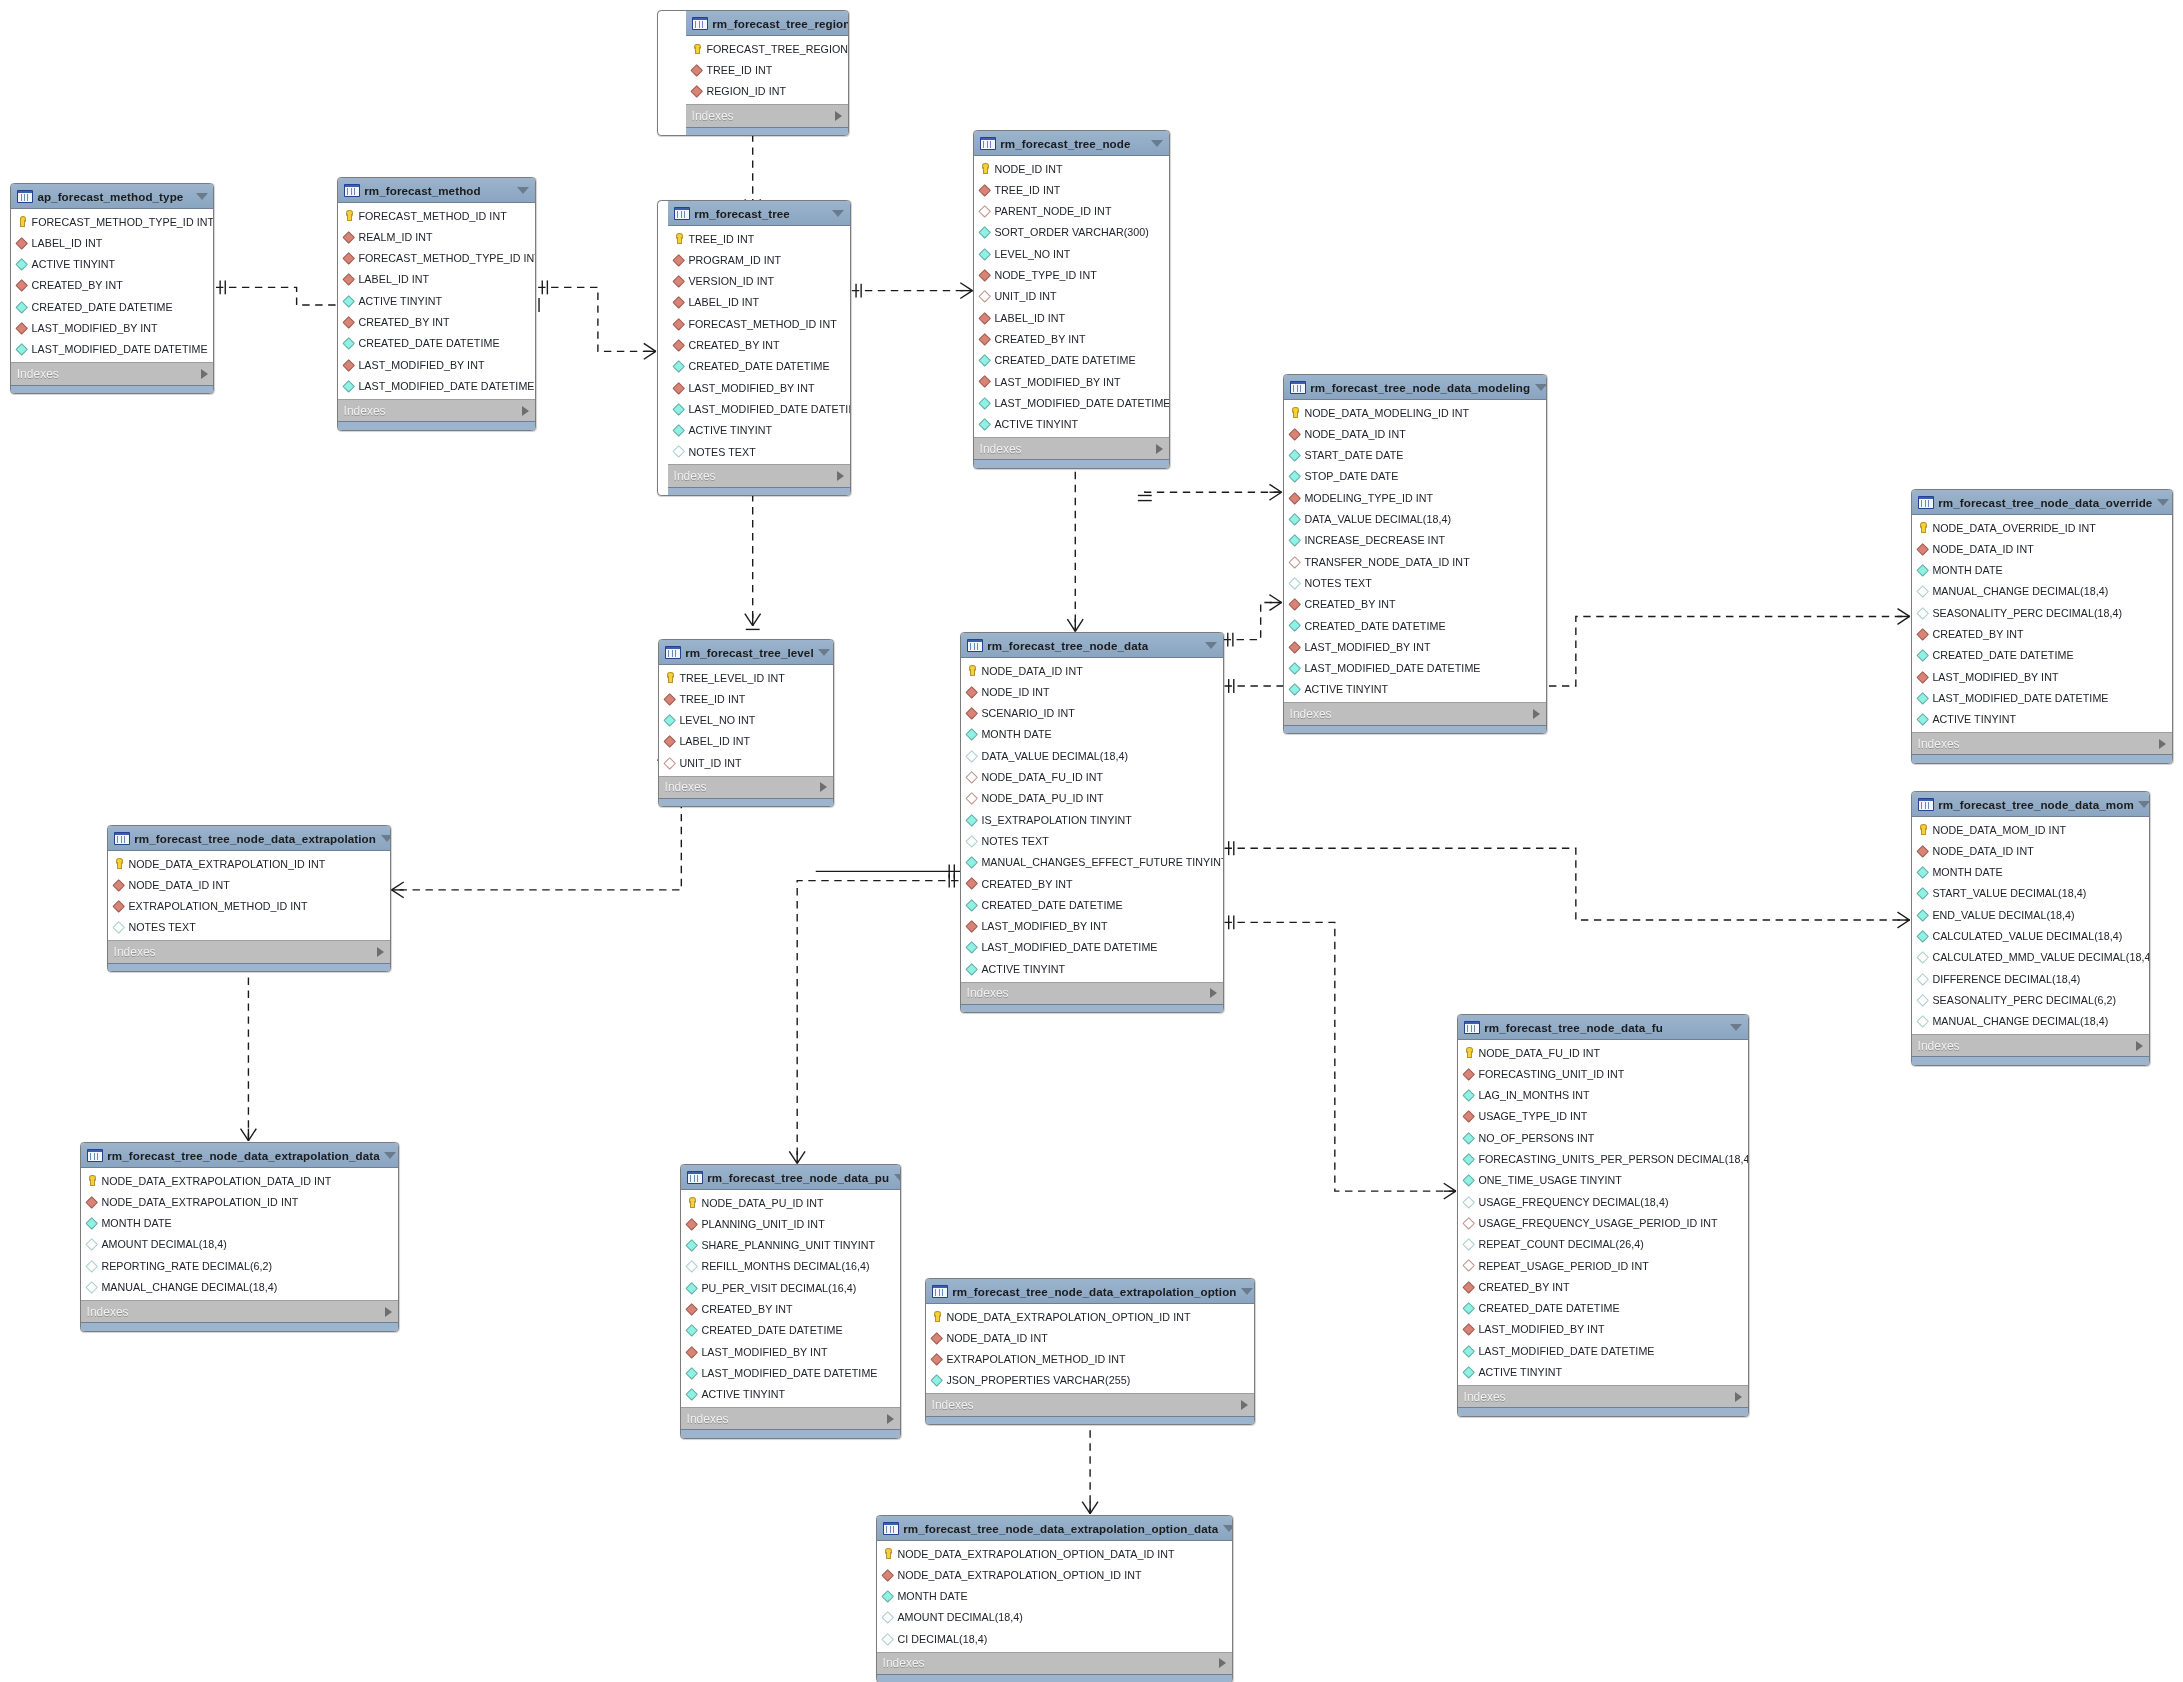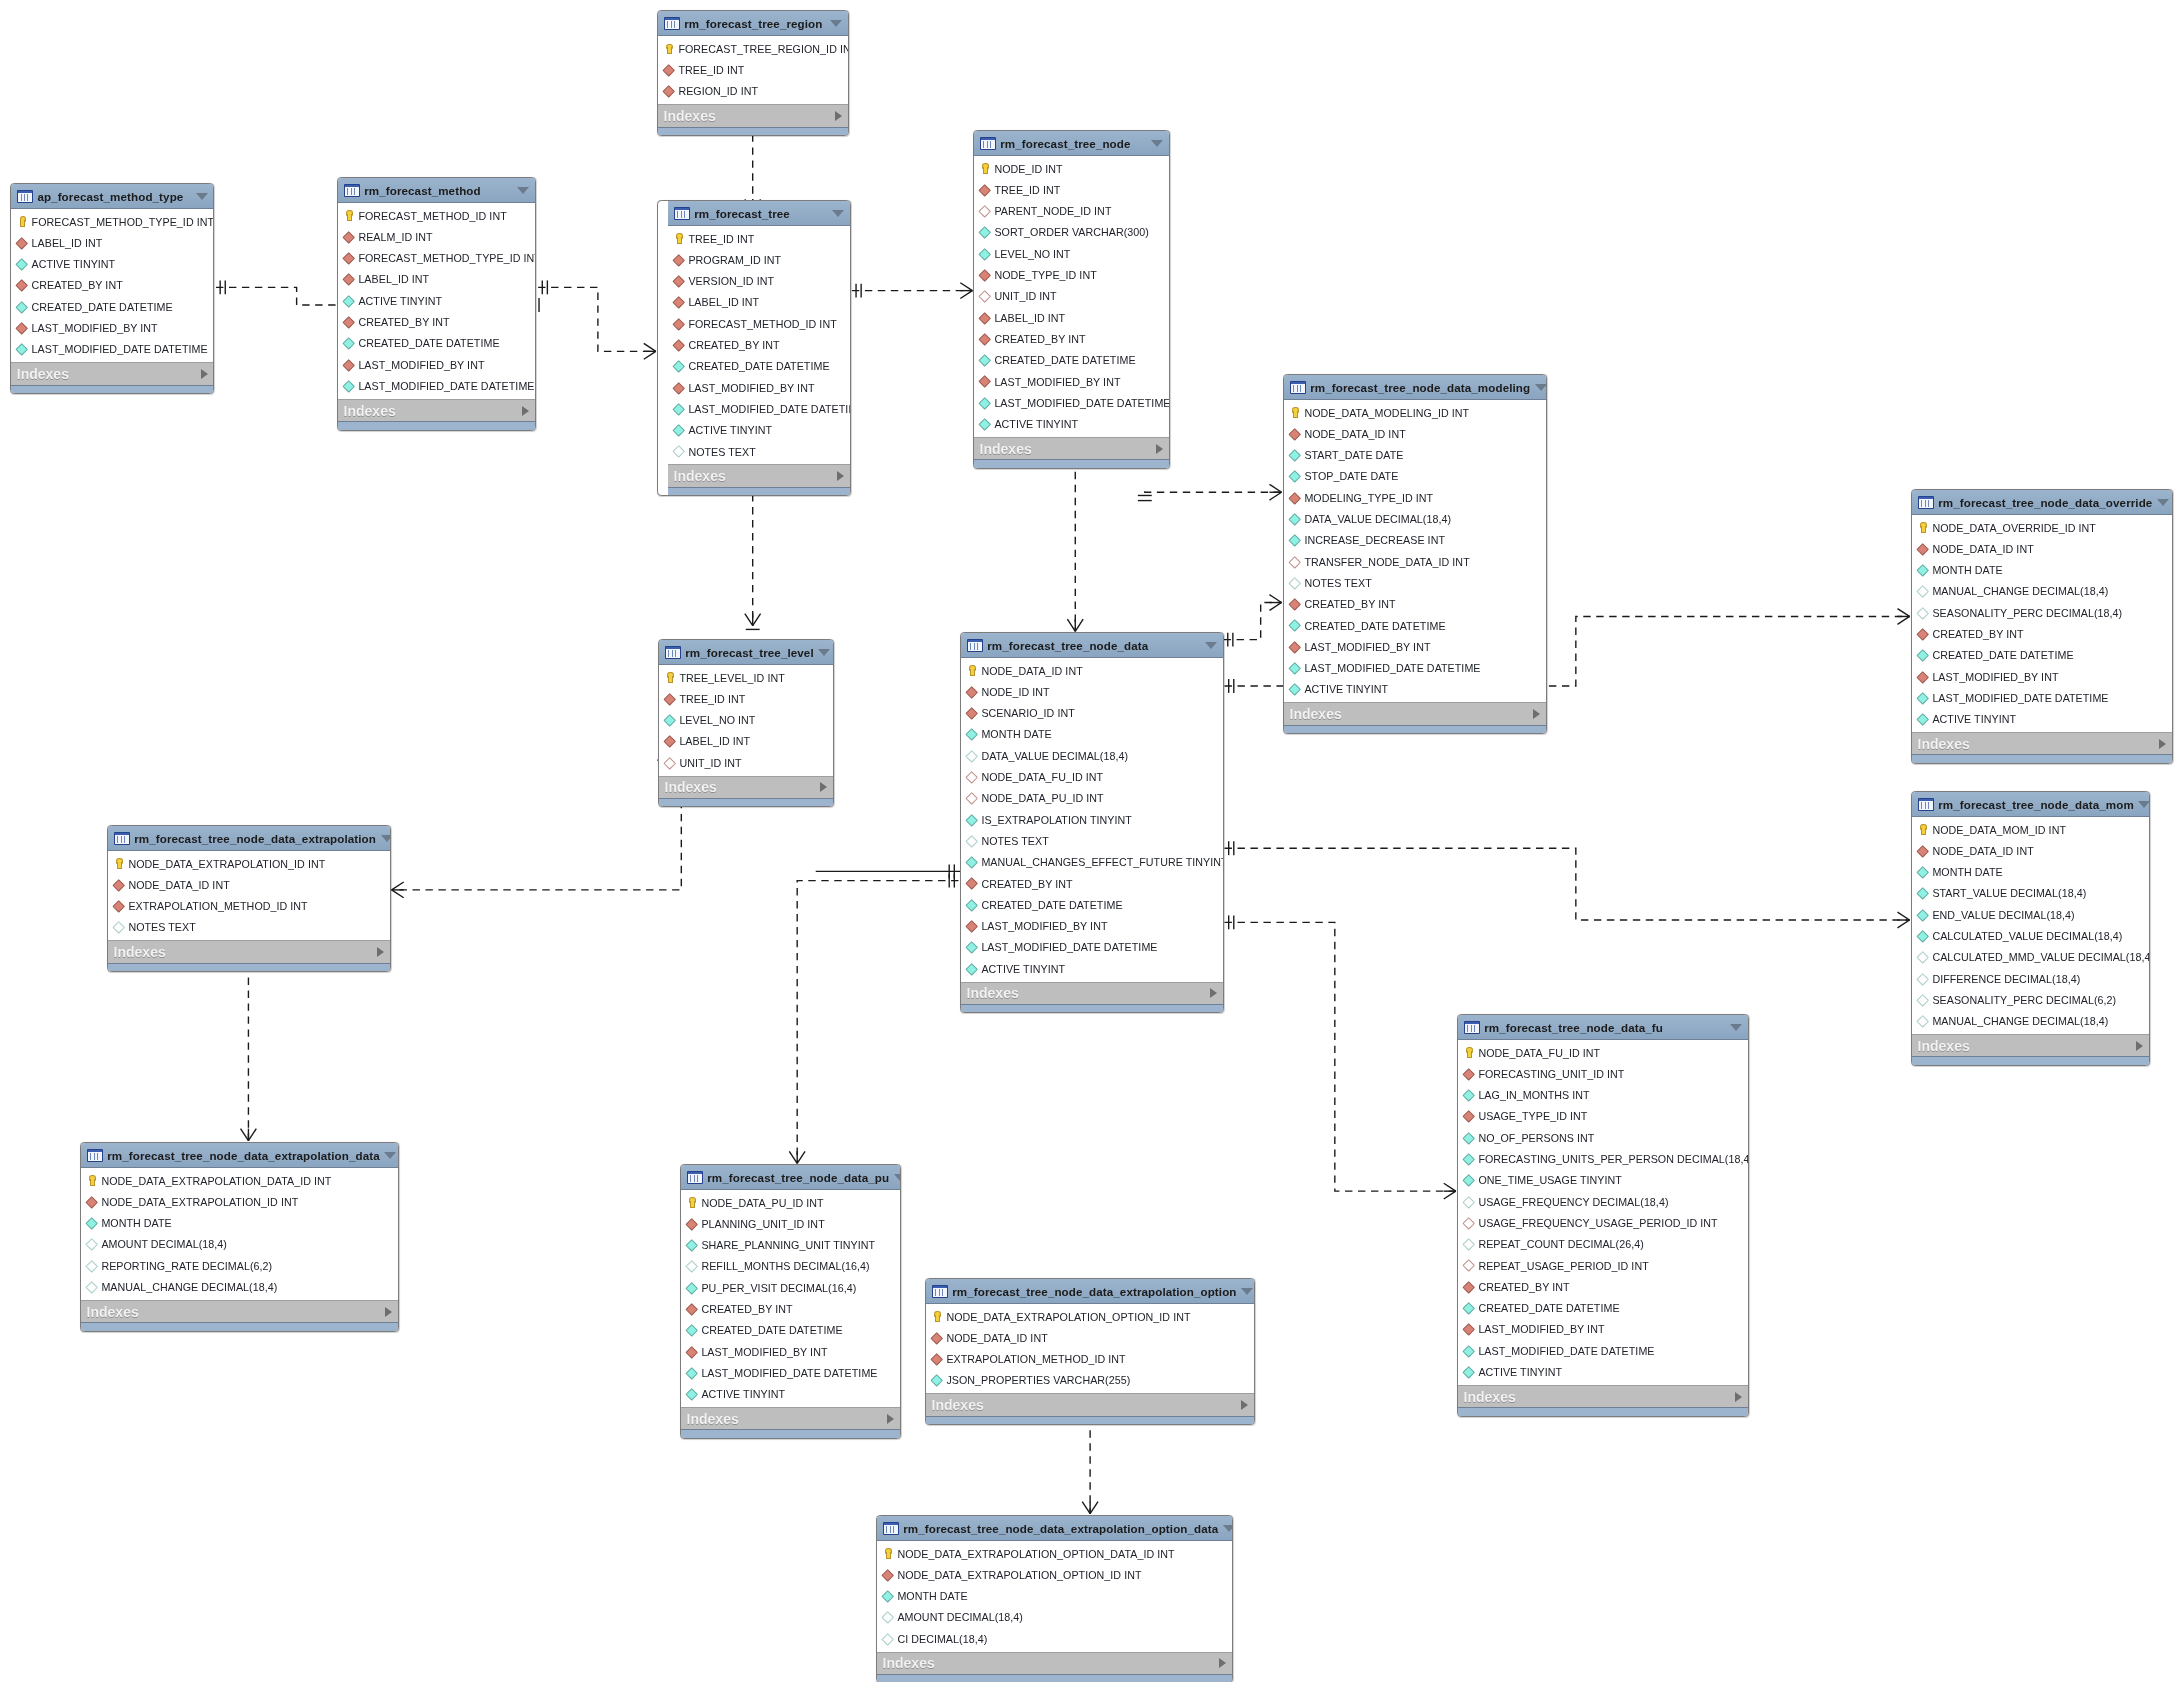--- a/index.html
+++ b/index.html
@@ -33,21 +33,21 @@
       border:0.5px solid #b9932b;border-top:none;}
   .gl.dia{}
   .gl.dia span{position:absolute;left:1.9px;top:1.9px;width:7.4px;height:7.4px;transform:rotate(45deg);
       border:0.5px solid #8c6a62;border-radius:0.9px;}
   .gl.red span{background:#d98276;border-color:#9d5c50;}
   .gl.cyan span{background:#8ff0e4;border-color:#63aca4;}
   .gl.hollow-red span{background:#fdfdfd;border-color:#c0928c;}
   .gl.hollow-cyan span{background:#fdfdfd;border-color:#a9cfca;}
 
   .idx{display:flex;align-items:center;height:21.3px;padding:0 5.6px;background:#bebebe;border-top:0.5px solid #9e9e9e;}
-  .idx .lbl{flex:1;font-size:14px;color:#f2f2f2;font-weight:bold;text-shadow:0 0.5px 0 rgba(0,0,0,.25);}
+  .idx .lbl{flex:1;font-size:12px;color:#f2f2f2;font-weight:normal;text-shadow:0 0.5px 0 rgba(0,0,0,.25);}
   .idx .tri{width:0;height:0;border-top:5.1px solid transparent;border-bottom:5.1px solid transparent;
             border-left:7px solid #6e6e6e;}
   .tbl-foot{height:7.4px;background:#9cb4cd;border-top:0.5px solid #6f8094;}
 
   
   #links{position:absolute;inset:0;width:2183px;height:1682px;pointer-events:none;}
   #links path{fill:none;stroke:#1a1a1a;stroke-width:3;stroke-dasharray:16 12;}
   #links .sym{stroke:#1a1a1a;stroke-width:3;fill:none;stroke-dasharray:none;}
 </style>
 </head>
@@ -226,21 +226,21 @@
         <path d="M 2337 3050 L 2367 3050" class="sym"></path>
       </g>
       <g class="sym">
         <path d="M 2352 3266 L 2335 3240" class="sym"></path>
         <path d="M 2352 3266 L 2369 3240" class="sym"></path>
         <path d="M 2352 3266 L 2352 3240" class="sym"></path>
         <path d="M 2337 3274 L 2367 3274" class="sym"></path>
       </g>
     </svg>
   <div id="tables">
-      <div class="tbl" style="left: 657px; top: 10.2px; width: 192px;">
+      <div class="tbl" style="left: 657px; top: 10.2px; width: 192px; padding-left: 28px;">
         <div class="tbl-hdr">
           <div class="tbl-icon">
             <i></i>
             <i></i>
             <i></i>
           </div>
           <div class="tbl-title">rm_forecast_tree_region</div>
           <div class="caret"></div>
         </div>
         <div class="cols">

